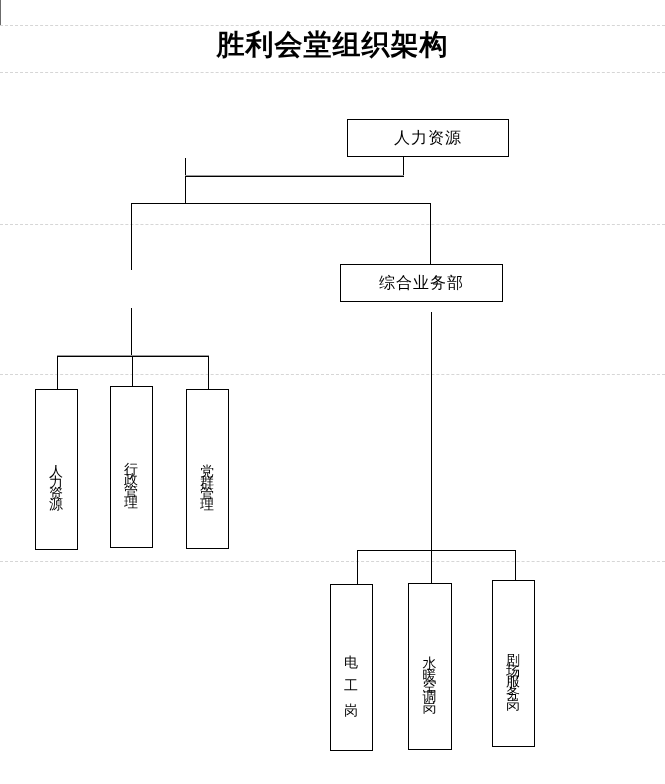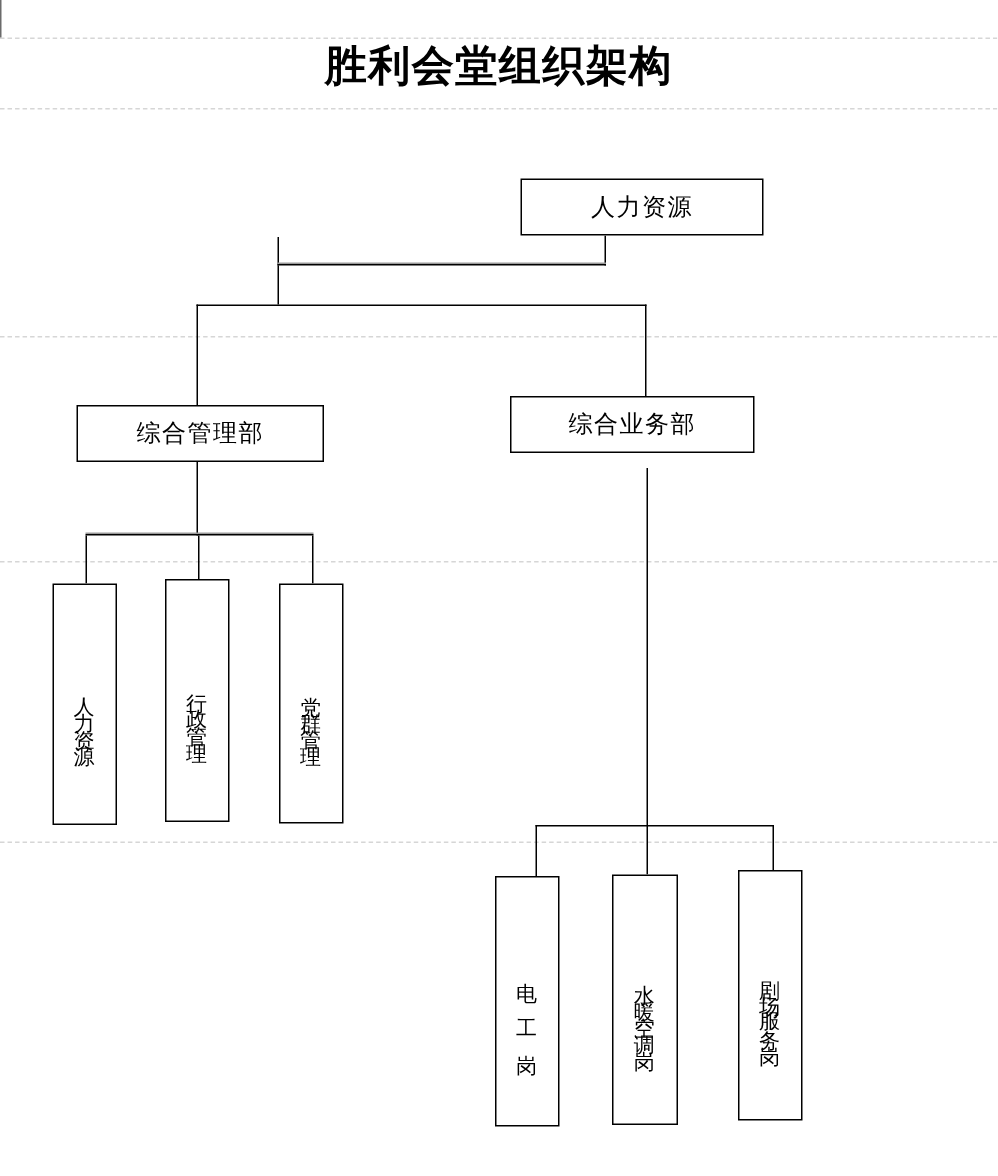--- a/index.html
+++ b/index.html
@@ -57,23 +57,20 @@
   <div class="line" style="left:431px;top:312px;width:1px;height:238px"></div>
   <div class="line" style="left:357px;top:550px;width:159px;height:1px"></div>
   <div class="line" style="left:357px;top:550px;width:1px;height:34px"></div>
   <div class="line" style="left:431px;top:550px;width:1px;height:33px"></div>
   <div class="line" style="left:515px;top:550px;width:1px;height:30px"></div>
 
   <div class="box hbox" style="left:347px;top:119px;width:162px;height:38px">
     <span>人力资源</span>
   </div>
 
-  <div class="box hbox" style="left:51px;top:270px;width:165px;height:38px">
-    <span>综合管理部</span>
-  </div>
   <div class="box hbox" style="left:340px;top:264px;width:163px;height:38px">
     <span>综合业务部</span>
   </div>
 
   <div class="box vbox" style="left:35px;top:389px;width:43px;height:161px">
     <span class="vtext vt-25">人力资源</span>
   </div>
   <div class="box vbox" style="left:110px;top:386px;width:43px;height:162px">
     <span class="vtext vt-25">行政管理</span>
   </div>

